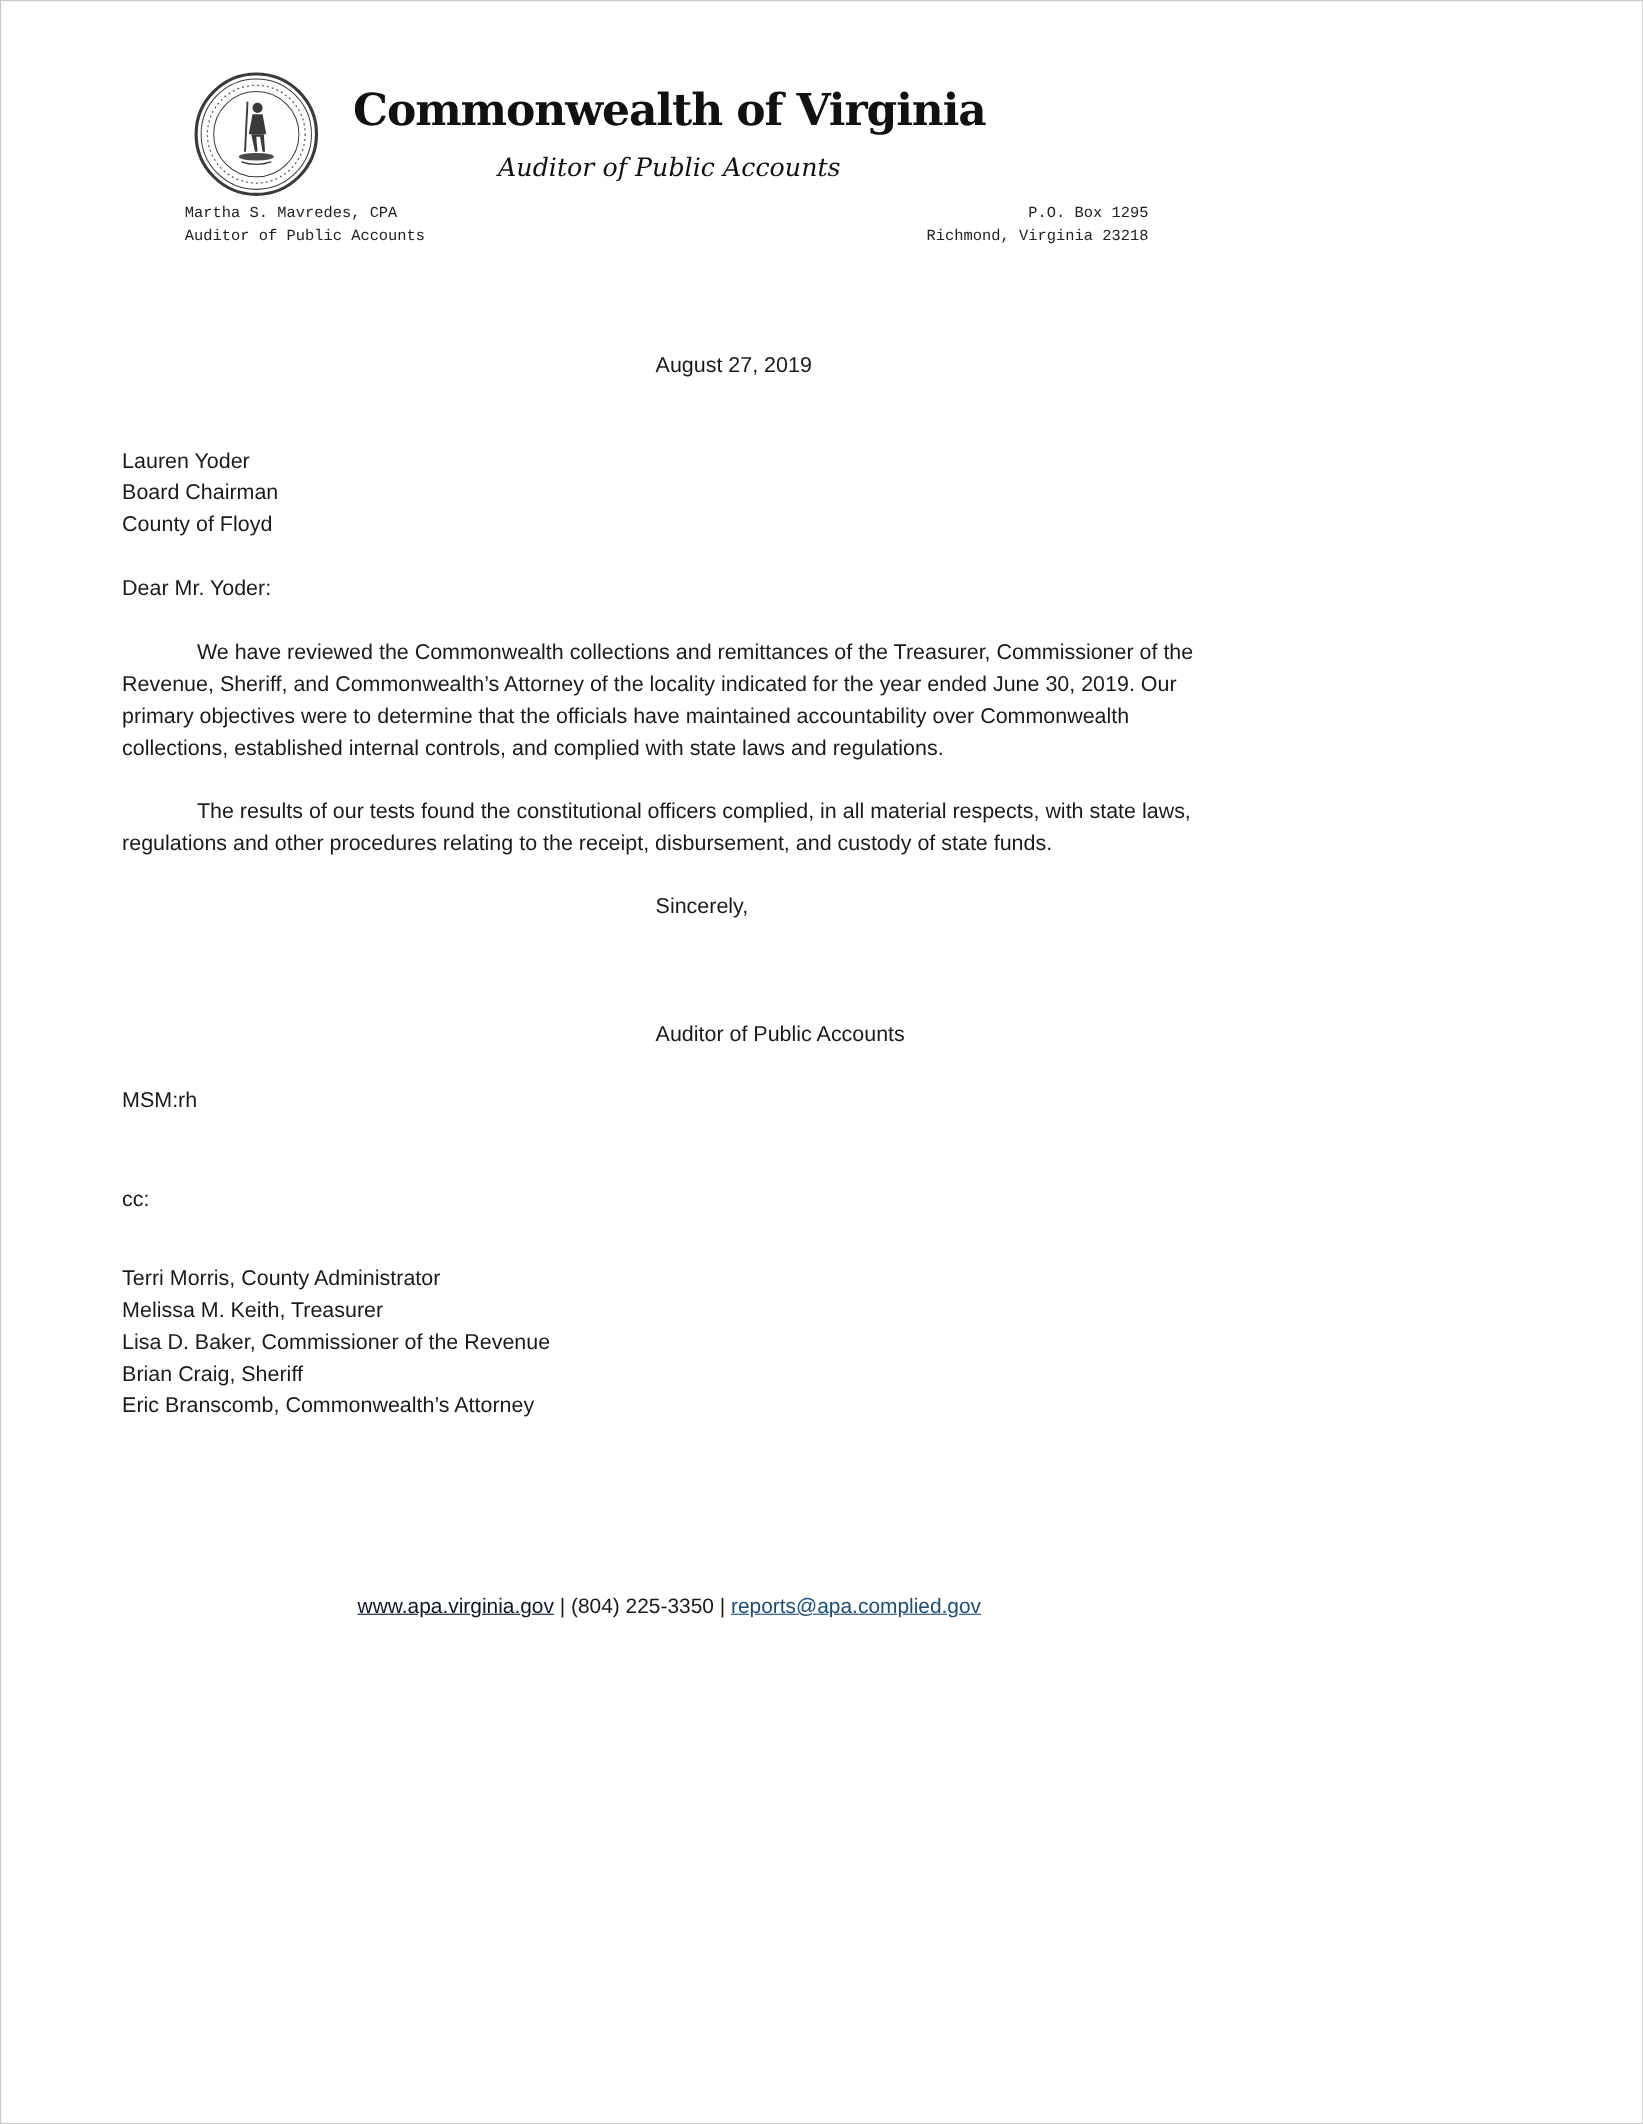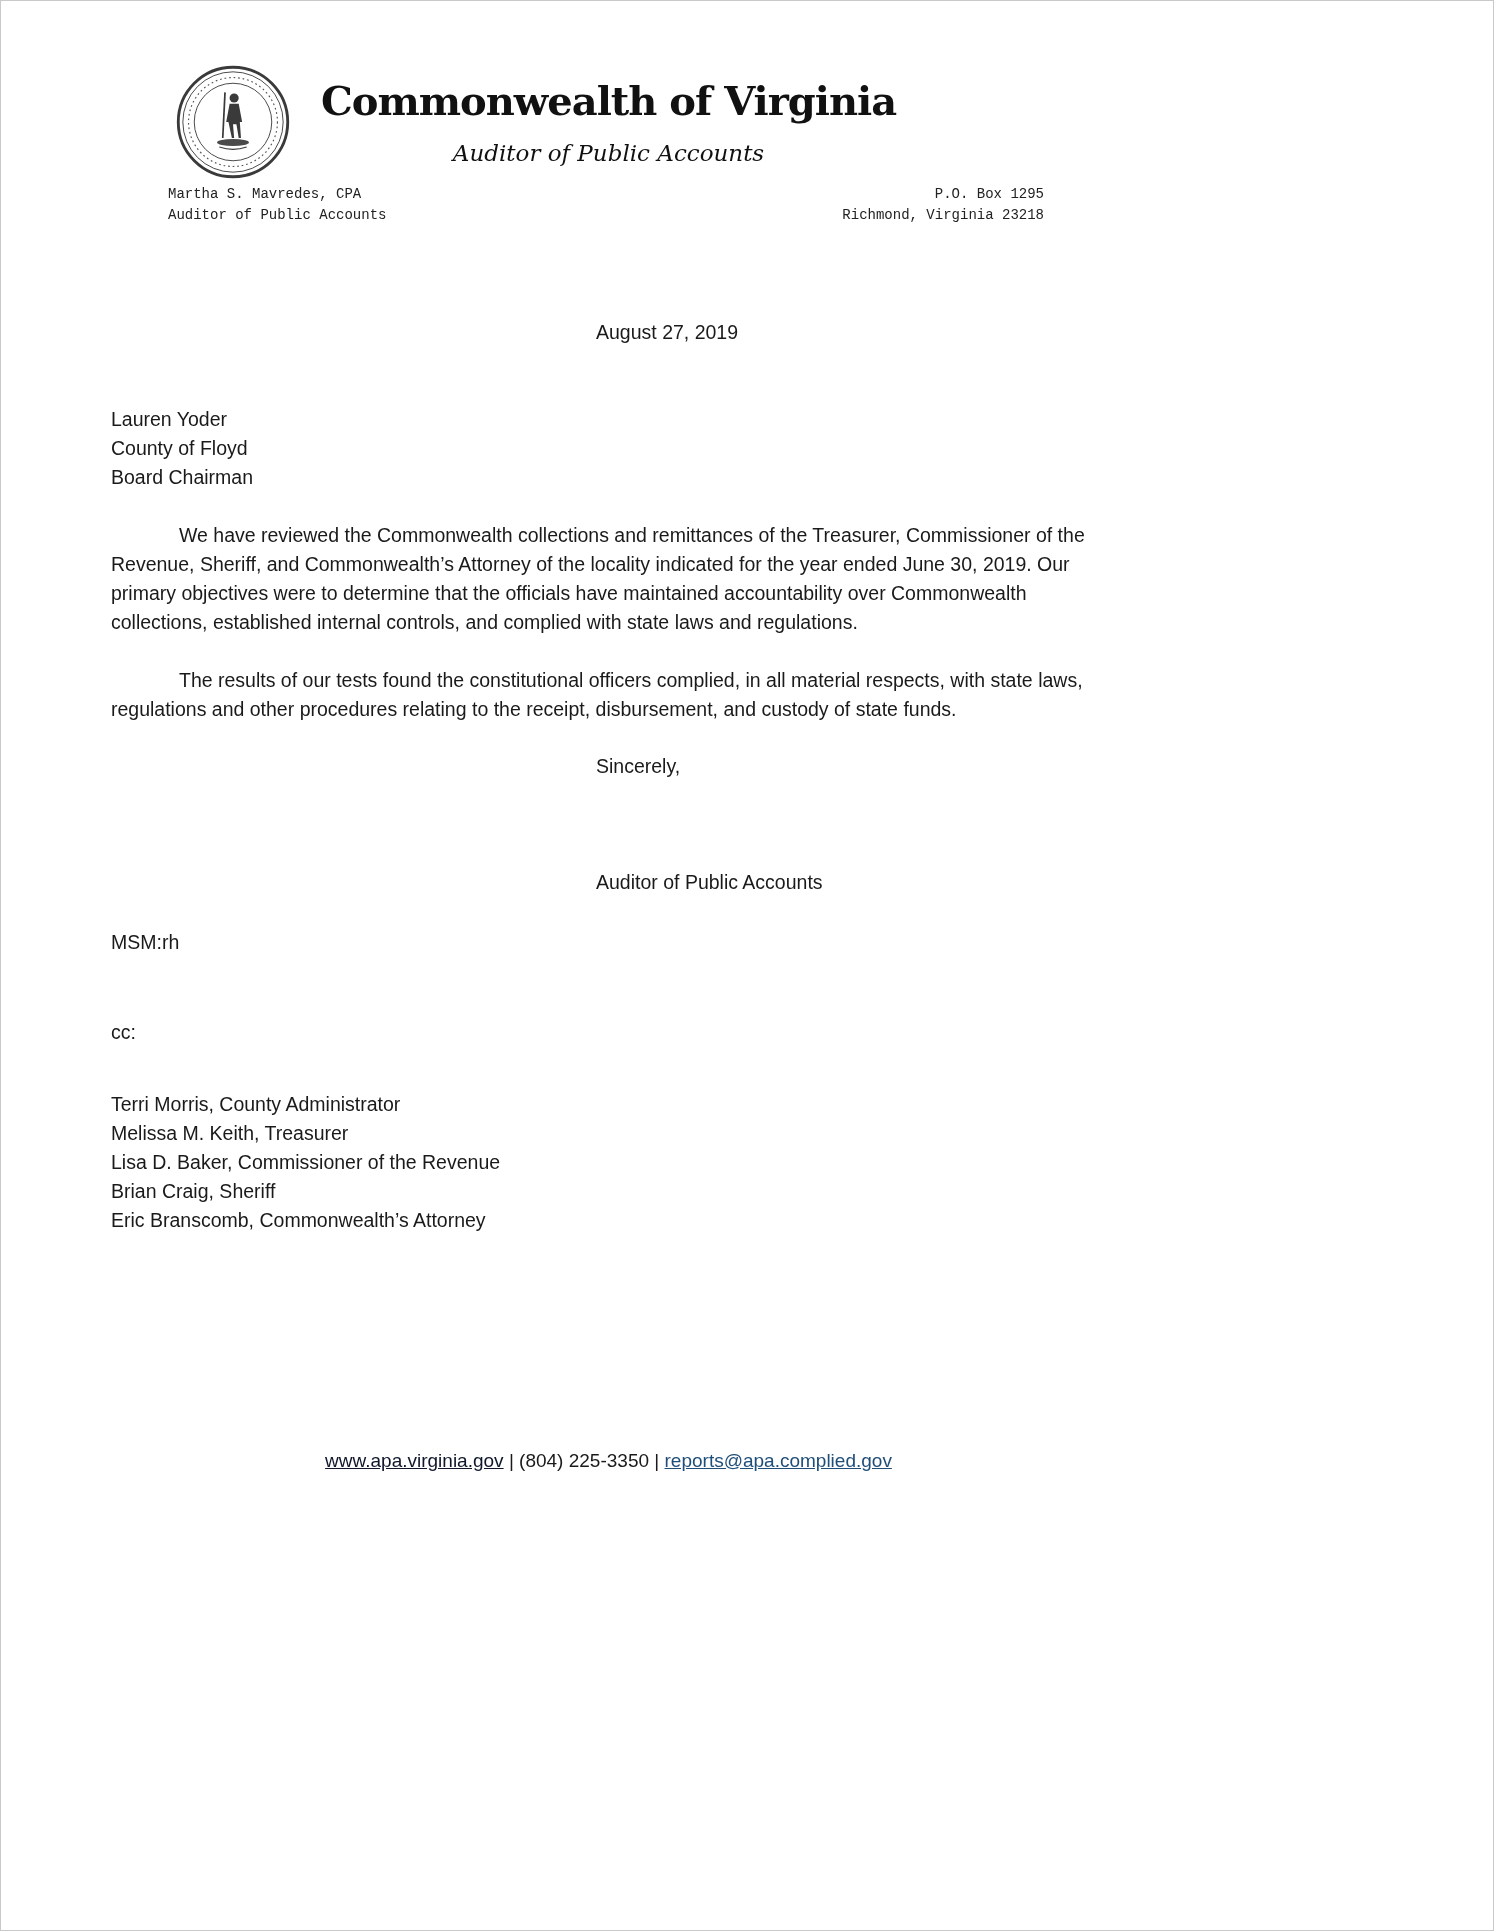--- a/index.html
+++ b/index.html
@@ -131,24 +131,25 @@
           <div>Richmond, Virginia 23218</div>
         </div>
       </div>
     </header>
 
     <div class="body-text">
       <div class="date">August 27, 2019</div>
 
       <div class="recipient">
         <div>Lauren Yoder</div>
+        <div>Board Chairman</div>
         <div>County of Floyd</div>
-        <div>Board Chairman</div>
       </div>
 
+      <div class="salutation">Dear Mr. Yoder:</div>
 
       <p class="body-para">We have reviewed the Commonwealth collections and remittances of the Treasurer, Commissioner of the Revenue, Sheriff, and Commonwealth’s Attorney of the locality indicated for the year ended June 30, 2019.  Our primary objectives were to determine that the officials have maintained accountability over Commonwealth collections, established internal controls, and complied with state laws and regulations.</p>
       <p class="body-para">The results of our tests found the constitutional officers complied, in all material respects, with state laws, regulations and other procedures relating to the receipt, disbursement, and custody of state funds.</p>
 
       <div class="closing">Sincerely,</div>
       <div class="sig-title">Auditor of Public Accounts</div>
 
       <div class="reference">MSM:rh</div>
 
       <div class="cc-block">

